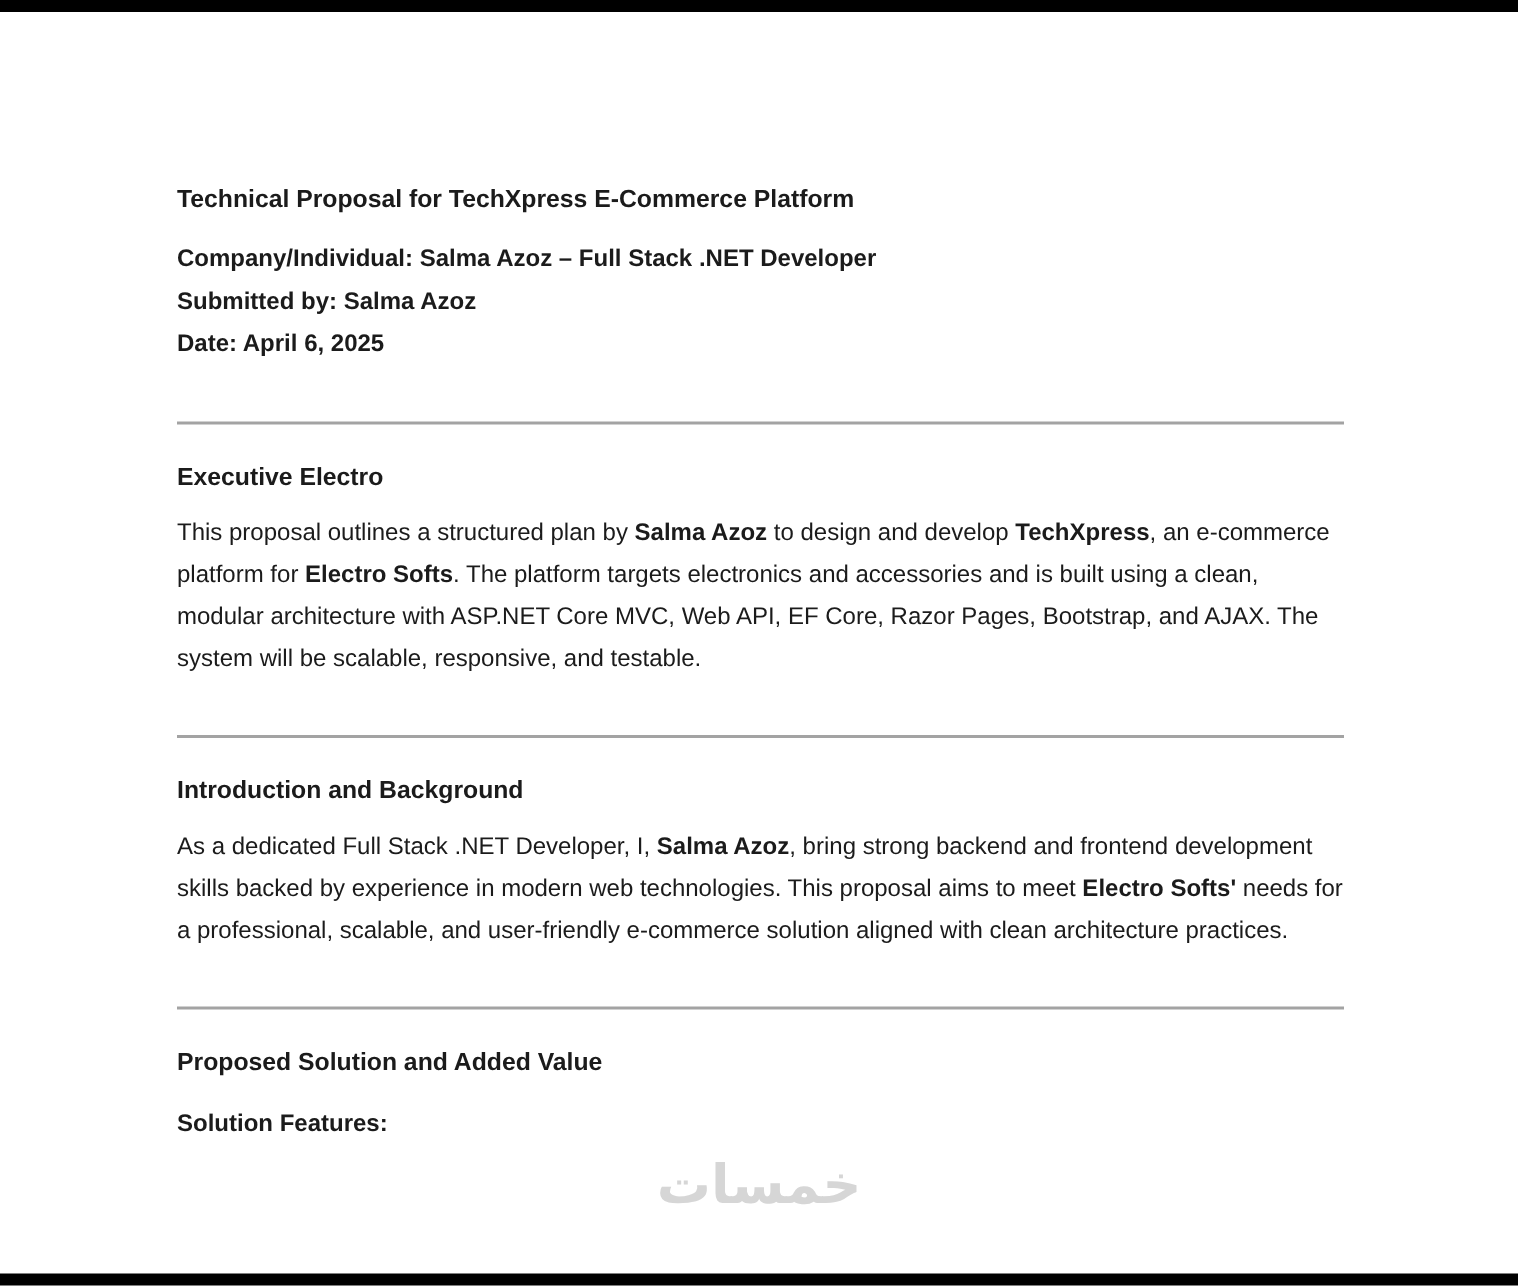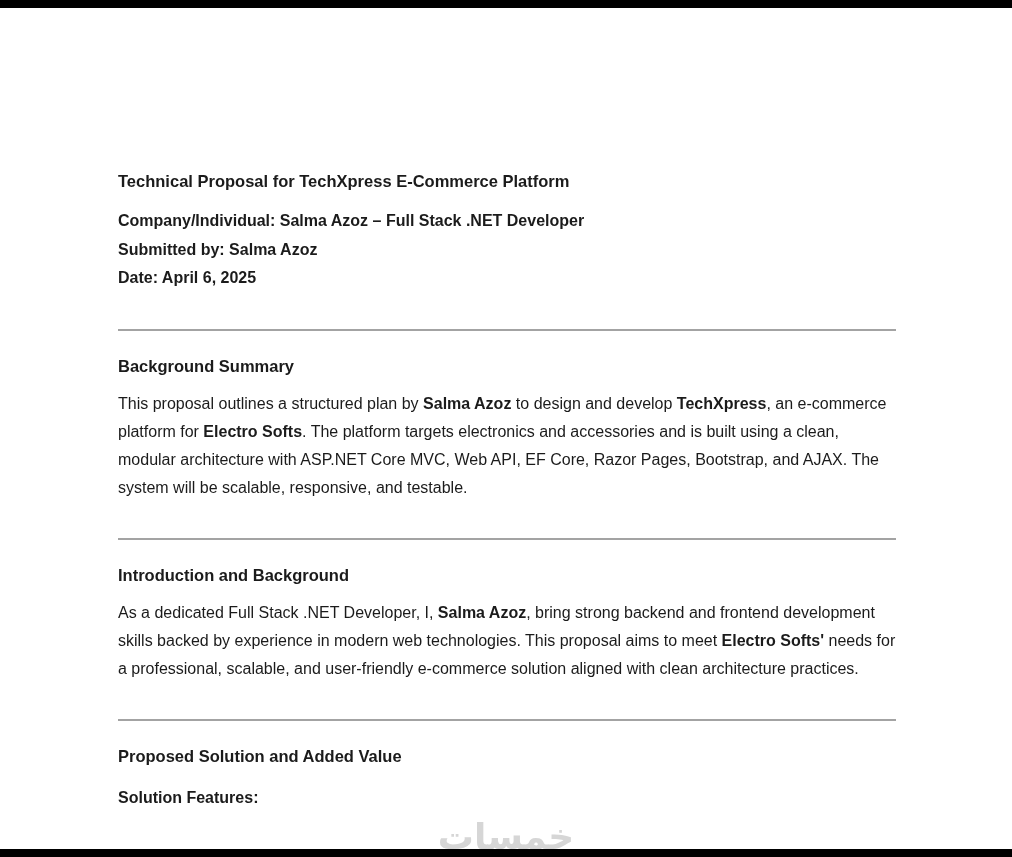--- a/index.html
+++ b/index.html
@@ -23,21 +23,20 @@
   .bar.top { top: 0; }
   .bar.bottom { bottom: 0; }
 
   .doc {
     position: absolute;
     top: 8px; left: 0; right: 0; bottom: 8px;
     box-sizing: border-box;
     padding: 116px 116px 0 118px;
     overflow: hidden;
     z-index: 1;
-    margin-top: 48px;
   }
 
   .title {
     font-size: 16.5px;
     font-weight: bold;
     line-height: 19px;
     margin: 0 0 16px 0;
   }
   .meta-line {
     font-size: 16px;
@@ -81,21 +80,21 @@
     content: "\2022";
     position: absolute;
     left: -28px;
     font-size: 14px;
   }
 
   .watermark {
     position: absolute;
     left: 50%;
     transform: translateX(-50%);
-    top: 816px;
+    top: 770px;
     font-family: "DejaVu Sans", sans-serif;
     font-size: 36px;
     font-weight: bold;
     color: #d6d6d6;
     z-index: 2;
     pointer-events: none;
     white-space: nowrap;
   }
 </style>
 </head>
@@ -107,21 +106,21 @@
   <h1 class="title">Technical Proposal for TechXpress E-Commerce Platform</h1>
 
   <div class="meta">
     <p class="meta-line">Company/Individual: Salma Azoz – Full Stack .NET Developer</p>
     <p class="meta-line">Submitted by: Salma Azoz</p>
     <p class="meta-line">Date: April 6, 2025</p>
   </div>
 
   <div id="sections">
       <hr class="rule">
-      <h2 class="heading">Background Summary</h2>
+      <h2 class="heading">Executive Electro</h2>
       <p class="para"><span>This proposal outlines a structured plan by </span><b>Salma Azoz</b><span> to design and develop </span><b>TechXpress</b><span>, an e-commerce platform for </span><b>Electro Softs</b><span>. The platform targets electronics and accessories and is built using a clean, modular architecture with ASP.NET Core MVC, Web API, EF Core, Razor Pages, Bootstrap, and AJAX. The system will be scalable, responsive, and testable.</span></p>
       <hr class="rule">
       <h2 class="heading">Introduction and Background</h2>
       <p class="para"><span>As a dedicated Full Stack .NET Developer, I, </span><b>Salma Azoz</b><span>, bring strong backend and frontend development skills backed by experience in modern web technologies. This proposal aims to meet </span><b>Electro Softs'</b><span> needs for a professional, scalable, and user-friendly e-commerce solution aligned with clean architecture practices.</span></p>
       <hr class="rule">
       <h2 class="heading">Proposed Solution and Added Value</h2>
       <p class="subheading">Solution Features:</p>
     </div>
 </div>
 

